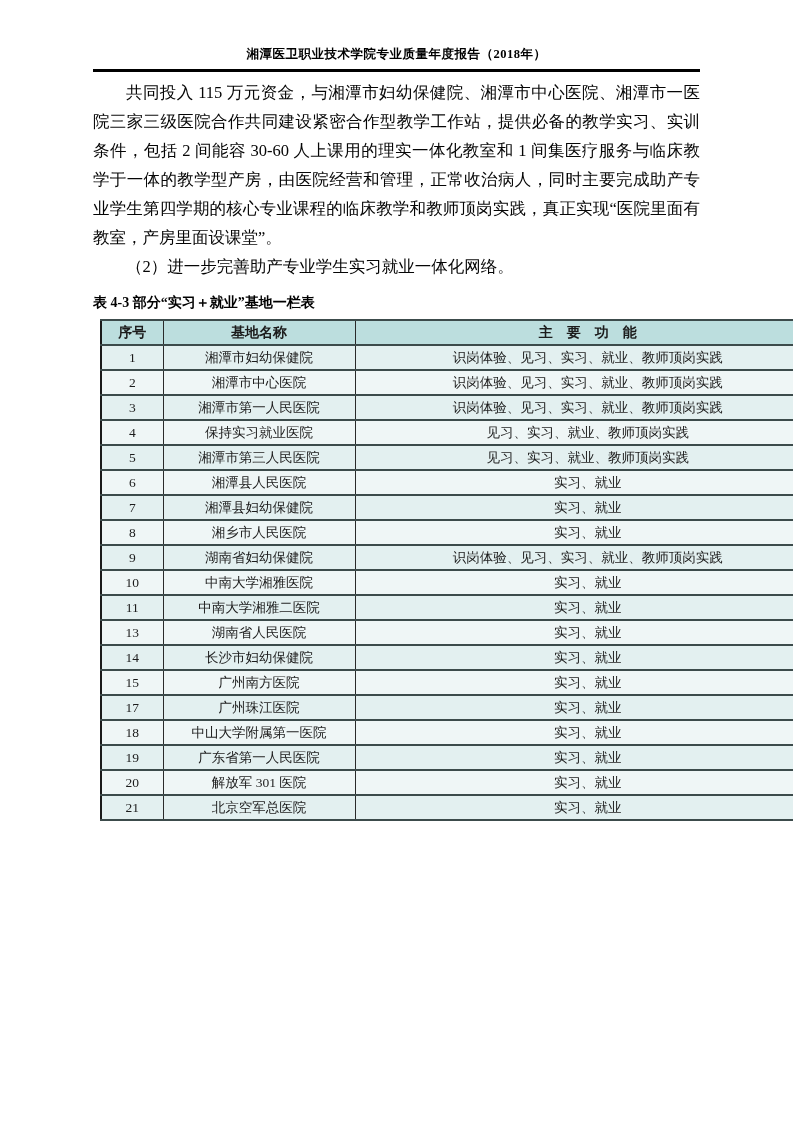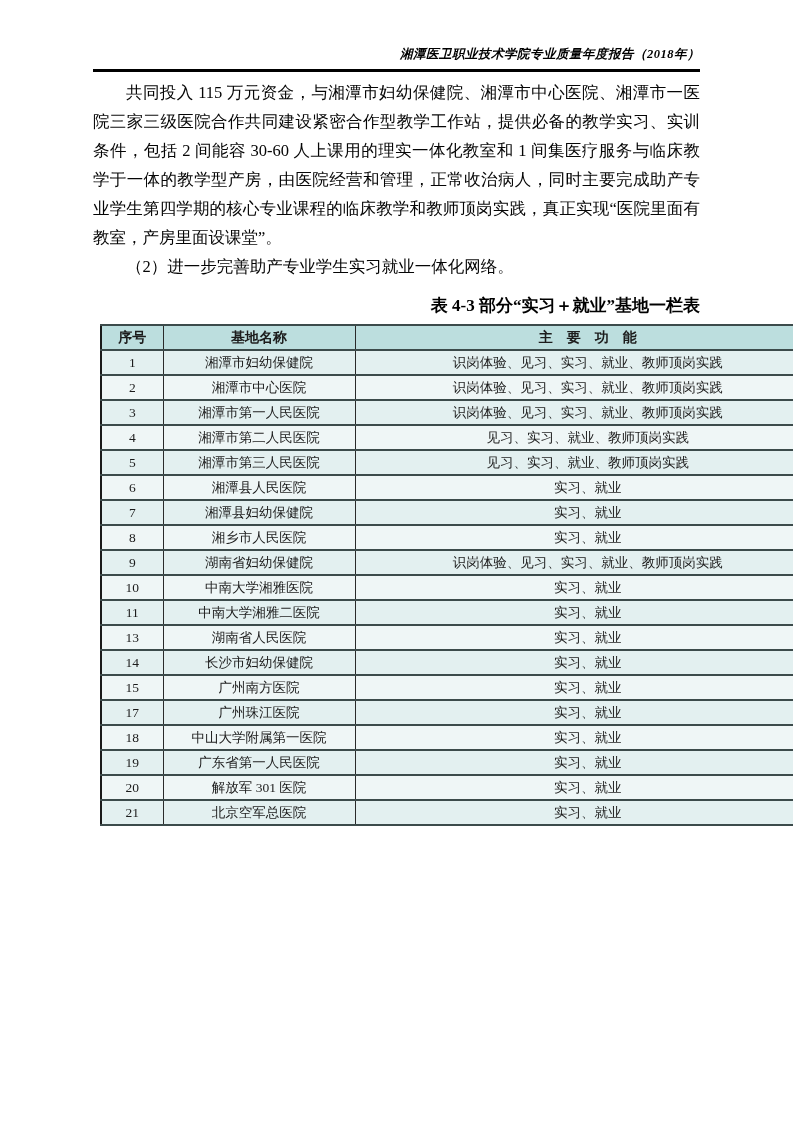--- a/index.html
+++ b/index.html
@@ -12,26 +12,25 @@
     width: 793px;
     height: 1122px;
     background: #ffffff;
     font-family: "Liberation Serif", "DejaVu Serif", serif;
     color: #000000;
     overflow: hidden;
     box-sizing: border-box;
     padding: 46px 93px 0 93px;
   }
   .page-header-title {
-    text-align: right;
+    text-align: center;
     font-size: 12.5px;
     font-weight: bold;
     letter-spacing: 0.5px;
     color: #000;
-    font-style: italic;
   }
   .page-header-rule {
     margin-top: 6px;
     border-bottom: 3px solid #000;
     height: 0;
   }
   .doc-body {
     margin-top: 6px;
   }
   .para {
@@ -39,23 +38,23 @@
     font-size: 16.5px;
     line-height: 29px;
     text-align: justify;
     text-justify: inter-ideograph;
     color: #050505;
   }
   .para.indent { text-indent: 2em; }
   .table-title {
     margin-top: 13px;
     margin-bottom: 7px;
-    text-align: right;
+    text-align: left;
     font-weight: bold;
-    font-size: 17px;
+    font-size: 14px;
     color: #000;
   }
   table.bases-table {
     border-collapse: collapse;
     margin-left: 7px;
     width: 722px;
     table-layout: fixed;
     font-size: 13.5px;
     color: #1c1c1c;
     border: 2px solid #1a1a1a;
@@ -122,21 +121,21 @@
             <td>湘潭市中心医院</td>
             <td>识岗体验、见习、实习、就业、教师顶岗实践</td>
           </tr>
           <tr>
             <td>3</td>
             <td>湘潭市第一人民医院</td>
             <td>识岗体验、见习、实习、就业、教师顶岗实践</td>
           </tr>
           <tr>
             <td>4</td>
-            <td>湘潭市第二人民医院</td>
+            <td>保持实习就业医院</td>
             <td>见习、实习、就业、教师顶岗实践</td>
           </tr>
           <tr>
             <td>5</td>
             <td>湘潭市第三人民医院</td>
             <td>见习、实习、就业、教师顶岗实践</td>
           </tr>
           <tr>
             <td>6</td>
             <td>湘潭县人民医院</td>

